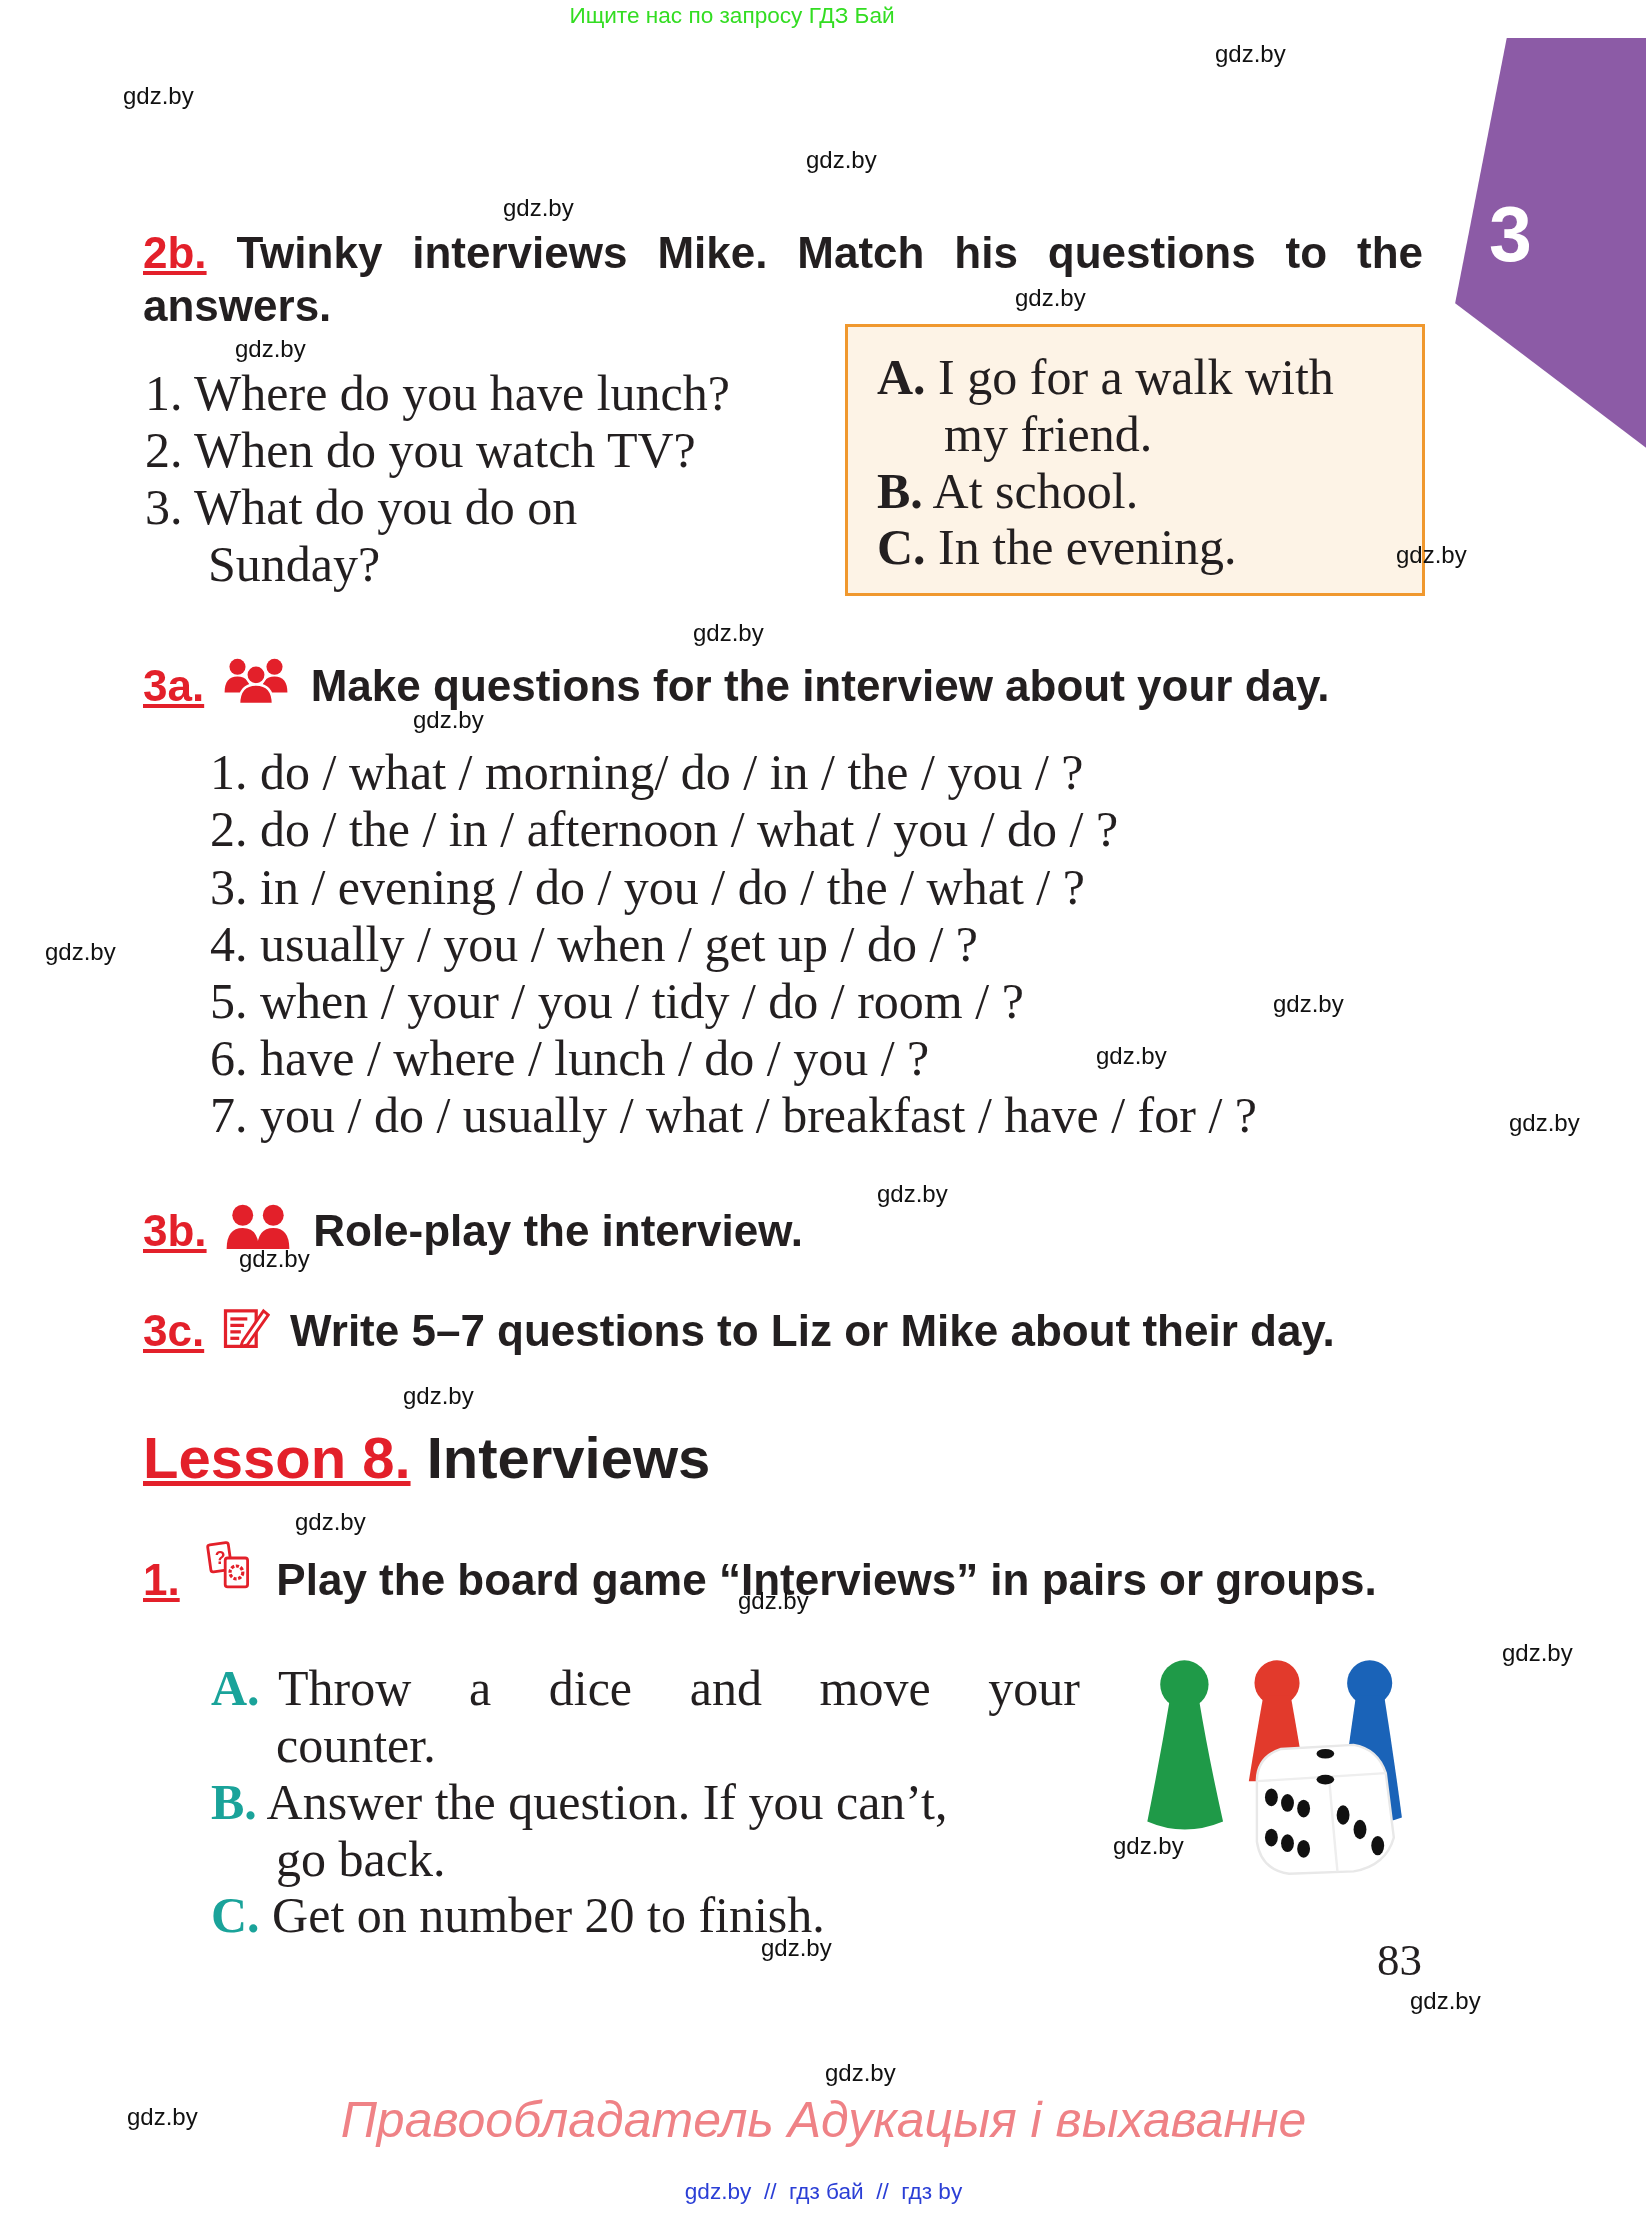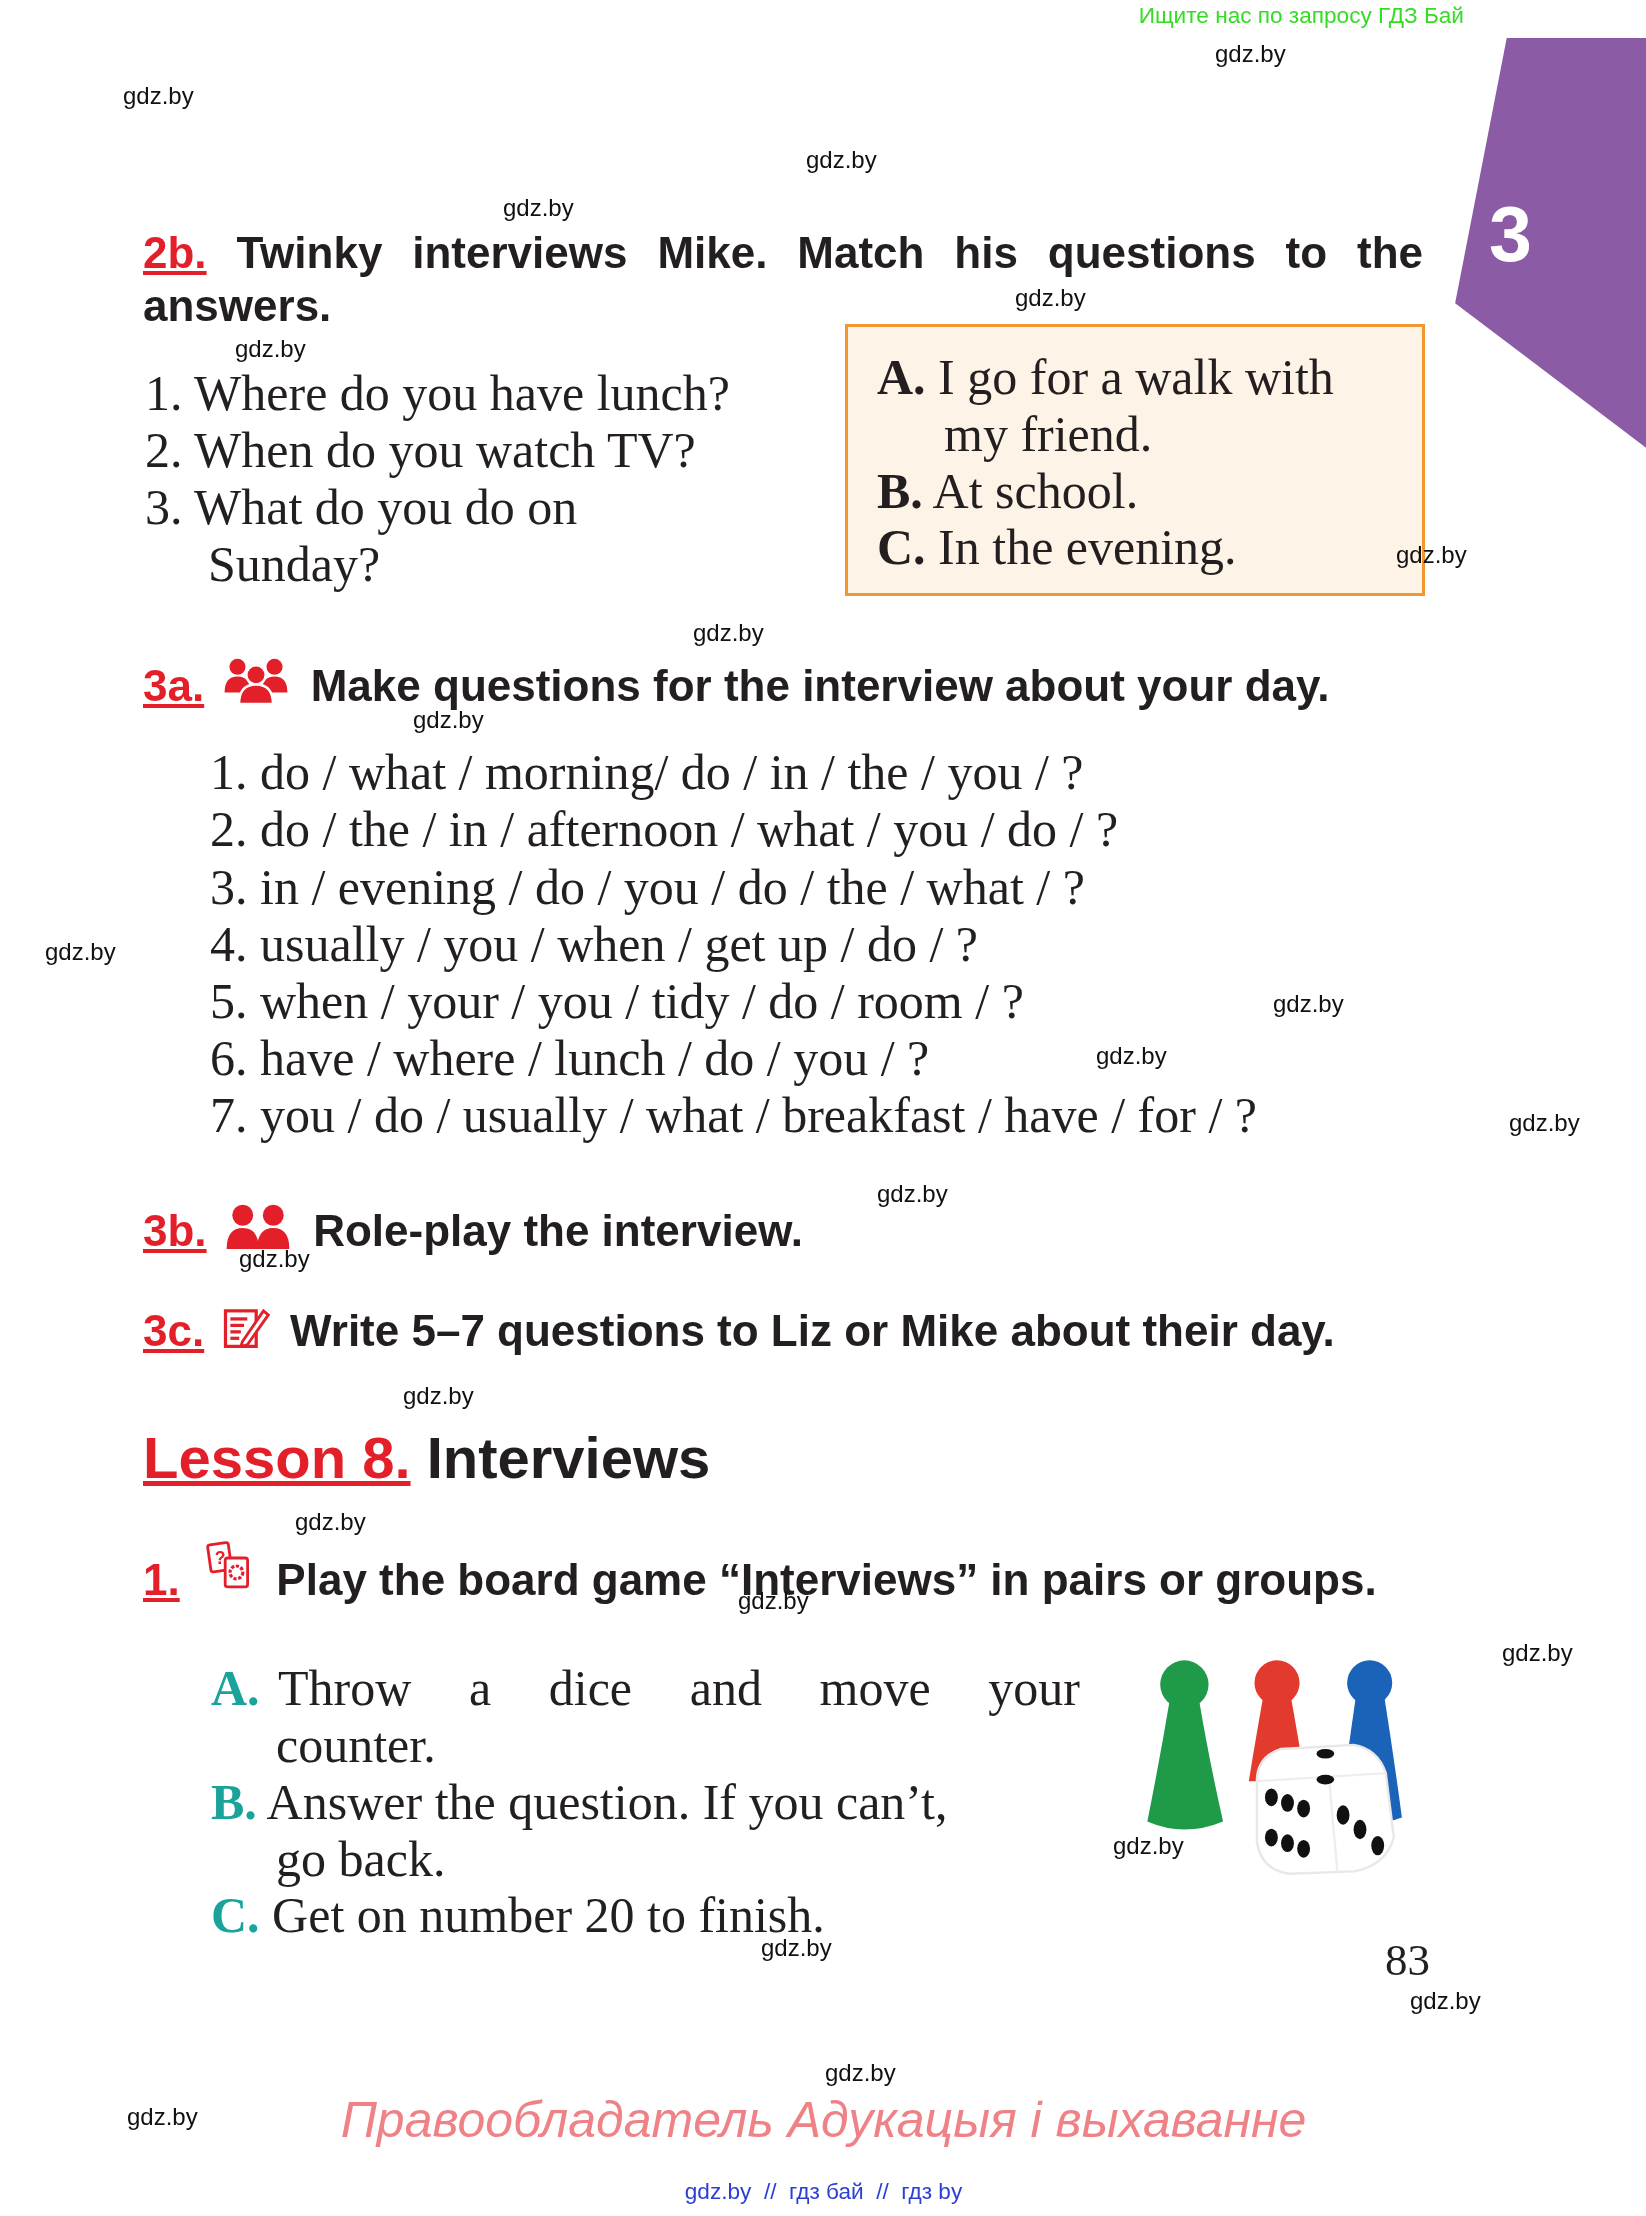--- a/index.html
+++ b/index.html
@@ -1,30 +1,30 @@
 <!DOCTYPE html>
 <html style="font-size:13px"><head>
 <meta charset="utf-8">
 <style>
   html, body { margin:0; padding:0; }
   body { width:1647px; height:2216px; position:relative; background:#ffffff; overflow:hidden; font-family:"Liberation Sans", sans-serif; color:#231f20; }
   .abs { position:absolute; white-space:nowrap; }
   .wm { position:absolute; font-family:"Liberation Sans", sans-serif; font-size:24px; color:#111; line-height:1; white-space:nowrap; }
-  .top-ad { position:absolute; left:0; width:1464px; top:4.8px; text-align:right; font-size:22.6px; color:#33dd22; line-height:1; }
+  .top-ad { position:absolute; left:0; width:1464px; top:4.8px; text-align:center; font-size:22.6px; color:#33dd22; line-height:1; }
   .tab { position:absolute; left:0; top:0; }
   .task-head { position:absolute; font-family:"Liberation Sans", sans-serif; font-weight:bold; font-size:44px; color:#231f20; line-height:1; white-space:nowrap;text-align:right; }
   .num-red { color:#e3202a;text-decoration:underline; }
   .qline { position:absolute; font-family:"Liberation Serif", serif; font-size:50px; line-height:1; white-space:nowrap; color:#231f20; }
   .answer-box { position:absolute; left:845px; top:324px; width:574px; height:266px; background:#fdf3e6; border:3.2px solid #f0982e; }
   .ans { position:absolute; font-family:"Liberation Serif", serif; font-size:50px; line-height:1; white-space:nowrap; color:#231f20; }
   .ans b { font-weight:bold; }
   .lesson { position:absolute; left:143px; top:1429px; font-size:58px; font-weight:bold; line-height:1; white-space:nowrap; }
   .abc { position:absolute; font-family:"Liberation Serif", serif; font-size:50px; line-height:1; white-space:nowrap; color:#231f20;margin-top:40px; }
   .teal { color:#1aa39a; font-weight:bold; }
-  .pagenum { position:absolute; left:1377px; top:1938px; font-family:"Liberation Serif", serif; font-size:45px; line-height:1; color:#231f20;margin-left:8px; }
+  .pagenum { position:absolute; left:1377px; top:1938px; font-family:"Liberation Serif", serif; font-size:45px; line-height:1; color:#231f20; }
   .copyright { position:absolute; left:0; width:1647px; top:2095px; text-align:center; font-size:50px; font-style:italic; color:#ef8286; line-height:1; }
   .footer-links { position:absolute; left:0; width:1647px; top:2181px; text-align:center; font-size:22.6px; color:#2b3fd6; line-height:1; }
   .icon { display:inline-block; vertical-align:middle; }
 </style>
 </head>
 <body>
 
 <div class="top-ad">Ищите нас по запросу ГДЗ Бай</div>
 
 <svg class="tab" width="1647" height="484" viewBox="0 0 2043 600">

